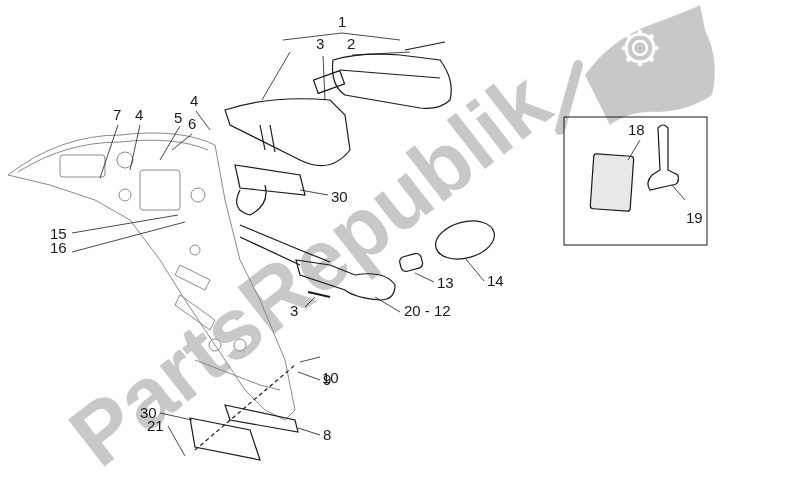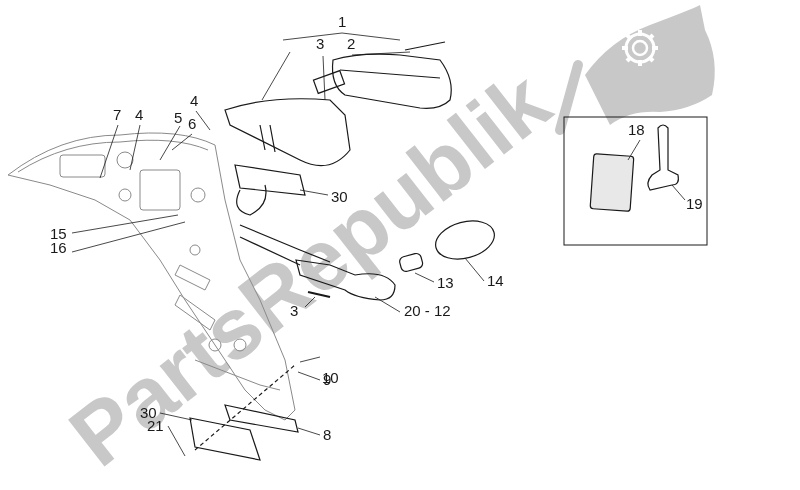--- a/index.html
+++ b/index.html
@@ -122,16 +122,16 @@
 <span class="callout" style="left:323px;top:427px">8</span>
 <span class="callout" style="left:323px;top:372px">9</span>
 <span class="callout" style="left:322px;top:370px">10</span>
 <span class="callout" style="left:404px;top:303px">20 - 12</span>
 <span class="callout" style="left:437px;top:275px">13</span>
 <span class="callout" style="left:487px;top:273px">14</span>
 <span class="callout" style="left:290px;top:303px">3</span>
 <span class="callout" style="left:50px;top:240px">16</span>
 <span class="callout" style="left:50px;top:226px">15</span>
 <span class="callout" style="left:628px;top:122px">18</span>
-<span class="callout" style="left:686px;top:196px">19</span>
+<span class="callout" style="left:686px;top:210px">19</span>
 <span class="callout" style="left:331px;top:189px">30</span>
 <span class="callout" style="left:147px;top:418px">21</span>
 <span class="callout" style="left:140px;top:405px">30</span>
 
 </body></html>

